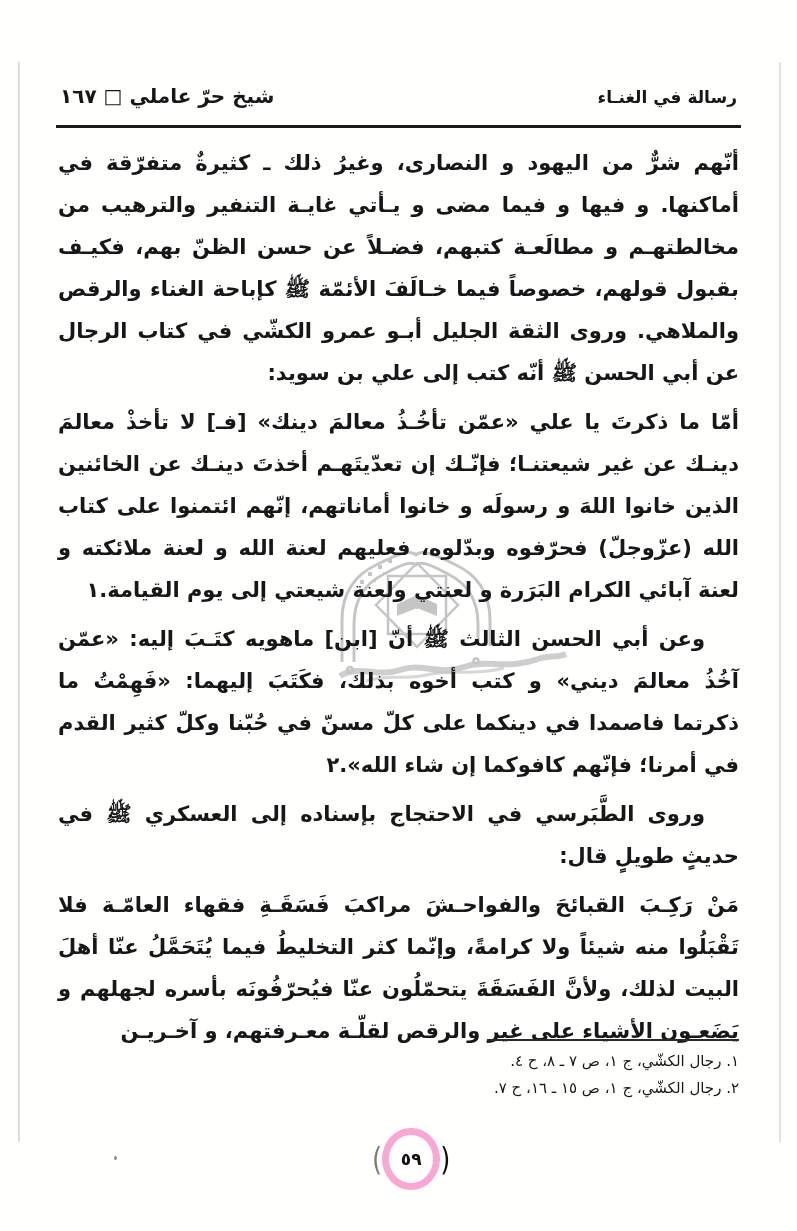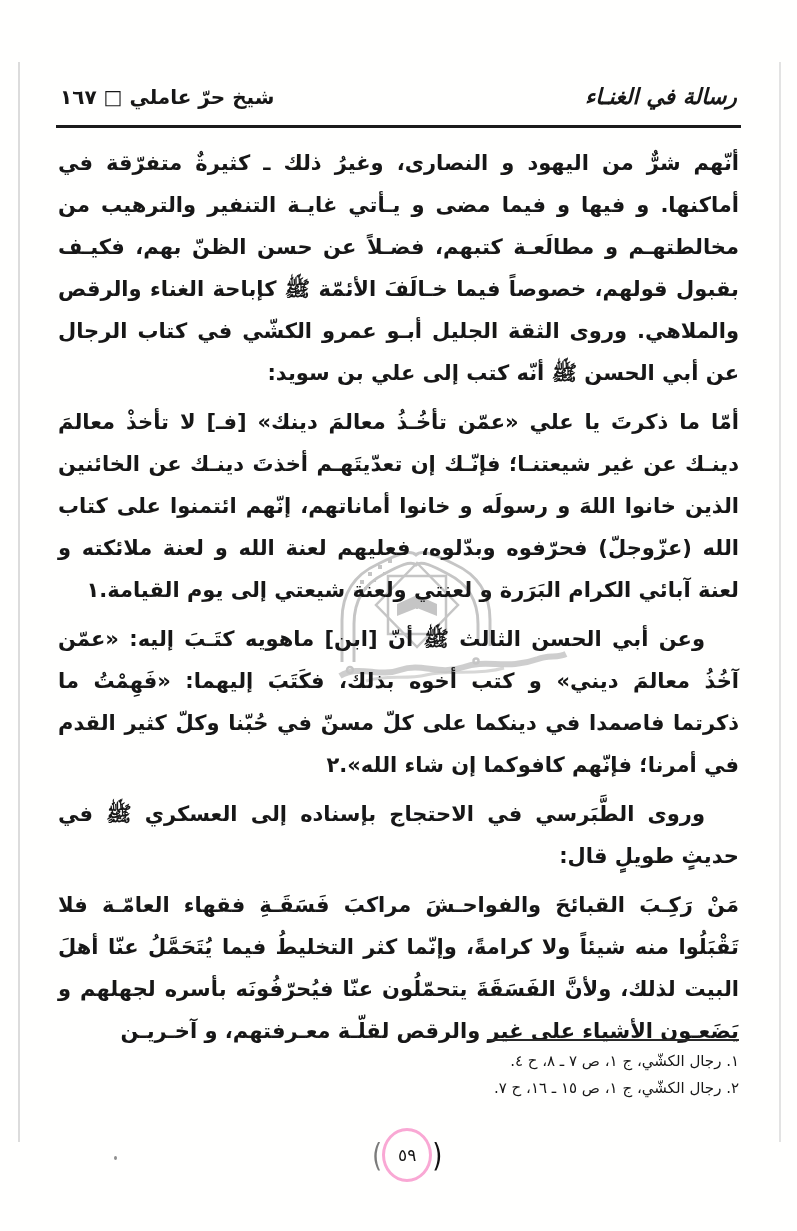--- a/index.html
+++ b/index.html
@@ -7,21 +7,21 @@
     position:relative;width:797px;height:1231px;background:#fffffe;
     overflow:hidden;direction:rtl;color:#171717;
     font-family:"DejaVu Sans",sans-serif;
   }
   
   .page-header{
     position:absolute;top:84px;right:60px;left:60px;
     display:flex;justify-content:space-between;align-items:baseline;
     font-weight:bold;z-index:2;
   }
-  .running-title{font-size:22px;font-style:italic;}
+  .running-title{font-size:17px;}
   .author-folio{font-size:20px;letter-spacing:.5px;}
   .header-rule{
     position:absolute;top:125px;right:56px;left:56px;height:3px;
     background:#1b1b1b;z-index:2;
   }
   
   .content{
     position:absolute;top:142px;right:58px;left:58px;z-index:2;
     font-size:21px;font-weight:bold;line-height:2.0;
     text-align:justify;
@@ -34,23 +34,23 @@
   .fn-rule{height:2px;width:252px;background:#2a2a2a;margin-bottom:7px;}
   .fn{font-size:15px;font-weight:normal;line-height:1.8;text-align:right;margin:0;}
   
   .pagenum-wrap{
     position:absolute;top:1128px;left:372px;z-index:2;
     display:flex;align-items:center;direction:ltr;gap:0px;color:#111;
   }
   .paren{font-size:26px;font-weight:400;line-height:1;transform:scaleY(1.25);}
   .paren-left{opacity:.55;}
   .pagenum-circle{
-    width:44px;height:48px;border:3px solid #f9a8d4;border-radius:50%;
+    width:44px;height:48px;border:7px solid #f9a8d4;border-radius:50%;
     display:flex;align-items:center;justify-content:center;
-    font-size:17px;font-weight:normal;
+    font-size:17px;font-weight:bold;
   }
   
   .watermark{position:absolute;top:546px;left:326px;z-index:1;opacity:.62;}
   
   .edge-left{position:absolute;left:18px;top:62px;width:2px;height:1080px;background:#dcdcdc;z-index:0;}
   .edge-right{position:absolute;left:779px;top:62px;width:2px;height:1080px;background:#e3e3e3;z-index:0;}
   .scan-dot{position:absolute;left:114px;top:1156px;width:3px;height:4px;background:#8f8f8f;border-radius:50%;z-index:1;}
 </style>
 </head>
 <body>

